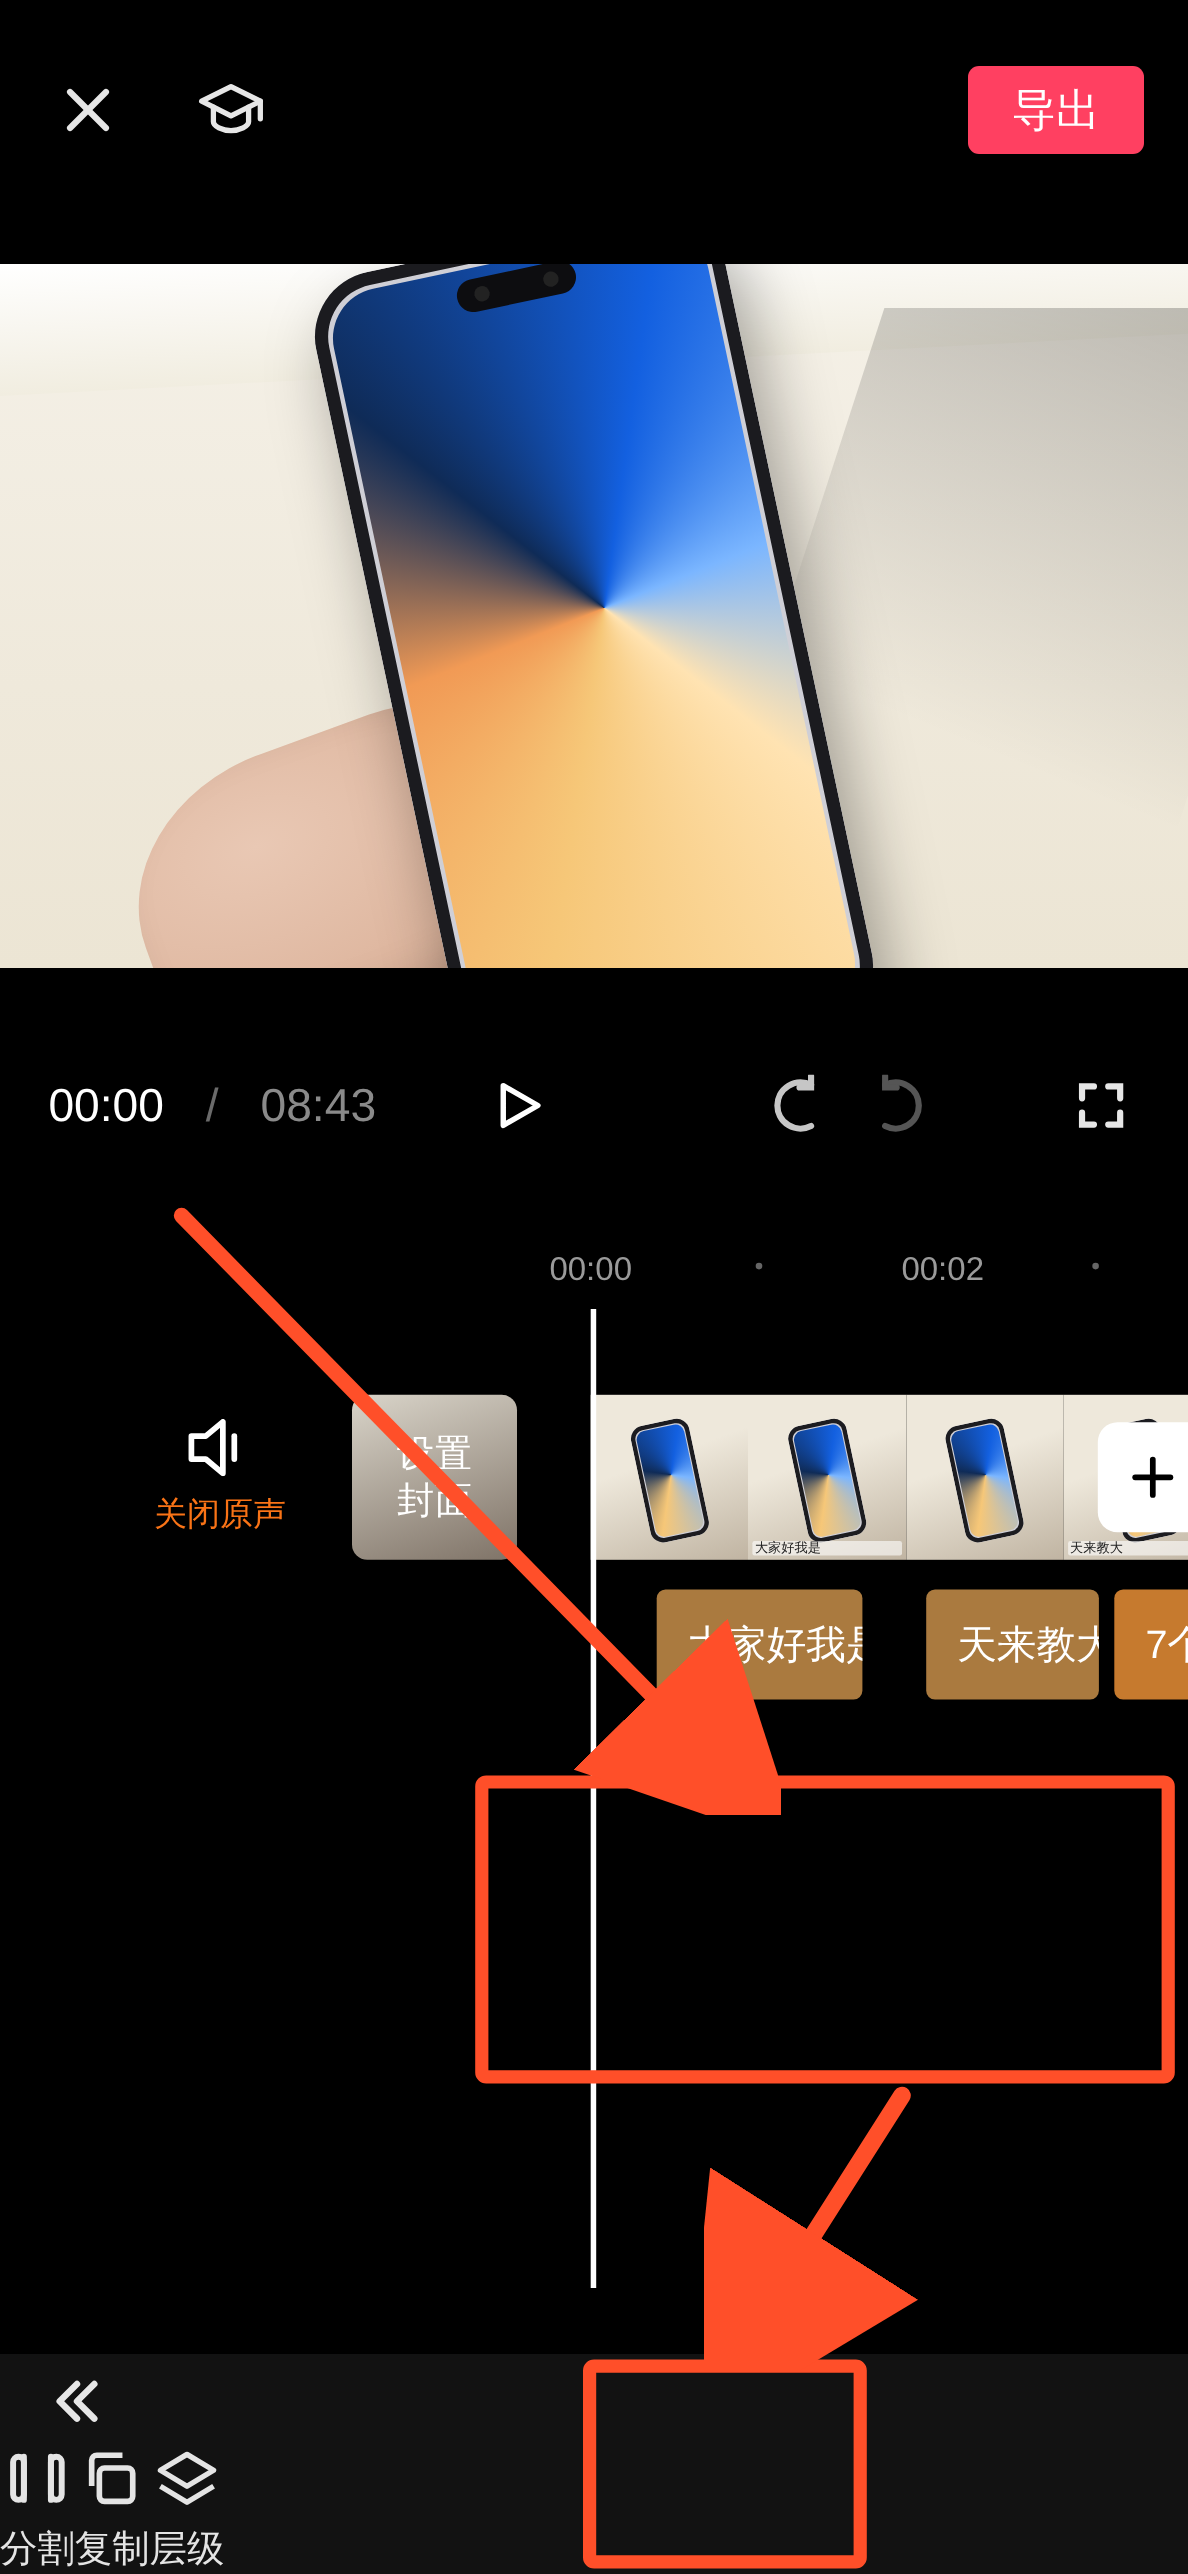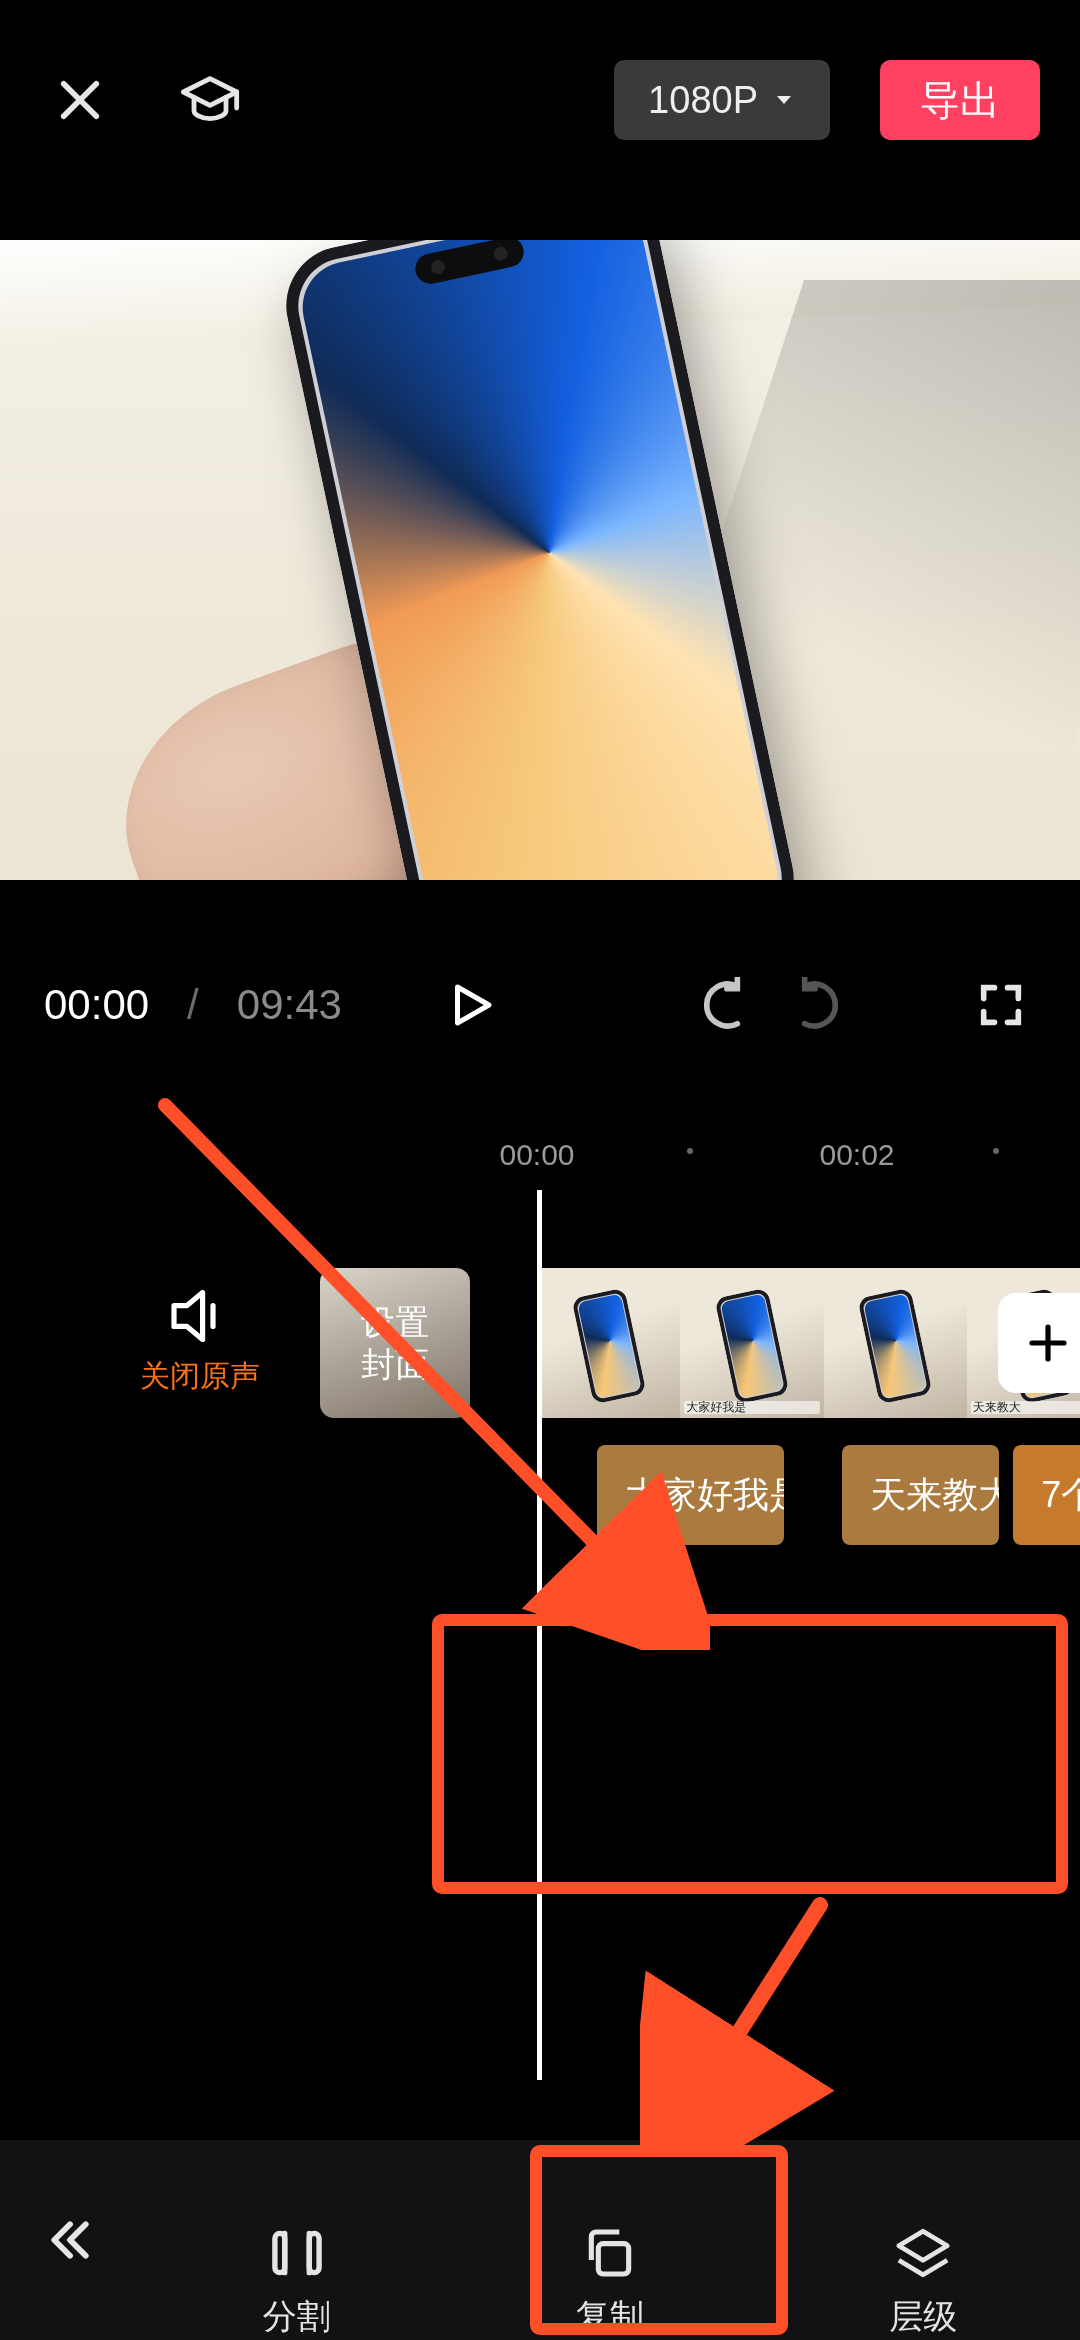--- a/index.html
+++ b/index.html
@@ -61,21 +61,21 @@
   .sub.plain { background:#aa7a3f; }
   .sub.orange { background:#c67a2e; }
 
   
   .anno-box1 { position:absolute; left:432px; top:1614px; width:636px; height:280px; border:12px solid #ff4f29; border-radius:10px; z-index:30; pointer-events:none;}
   .anno-box2 { position:absolute; left:530px; top:2145px; width:258px; height:190px; border:12px solid #ff4f29; border-radius:10px; z-index:30; pointer-events:none;}
   .arrow { position:absolute; z-index:31; pointer-events:none;}
   .arrow svg { display:block; }
 
   
-  .toolbar { position:absolute; left:0; right:0; bottom:0; height:200px; background:#121212; display:flex; align-items:flex-end; }
+  .toolbar { position:absolute; left:0; right:0; bottom:0; height:200px; background:#121212; display:flex; align-items:flex-start;flex-direction:column; }
   .collapse { width:140px; height:200px; display:flex; align-items:center; justify-content:center;}
   .tools { flex:1; display:flex; }
   .tool { flex:1; display:flex; flex-direction:column; align-items:center; justify-content:center; gap:14px; color:#e4e4e4; }
   .tool .tlabel { font-size:34px; }
   .tool svg { color:#e4e4e4; }
 
   svg { display:block; }
 </style>
 </head>
 <body>
@@ -90,46 +90,40 @@
         </svg>
     </div>
     <div class="icon-btn">
       <svg width="64" height="64" viewBox="0 0 24 24" fill="none" stroke="#e6e6e6" stroke-width="1.8" stroke-linejoin="round" stroke-linecap="round">
         <path d="M2 9 L12 4 L22 9 L12 14 Z"></path>
         <path d="M6 11 V16 C6 17.5 9 19 12 19 C15 19 18 17.5 18 16 V11"></path>
         <line x1="22" y1="9" x2="22" y2="15"></line>
       </svg>
     </div>
     <div class="spacer"></div>
-    <div class="res-select">
-      <span>1080P</span>
-      <svg width="24" height="24" viewBox="0 0 24 24" fill="#eee">
-          <path d="M5 8 L12 16 L19 8 Z"></path>
-        </svg>
-    </div>
     <div class="export-btn">
       <span>导出</span>
     </div>
   </div>
 
   <div class="preview-wrap">
     <div class="desk">
         <div class="shadow"></div>
       </div>
     <div class="hand"></div>
     <div class="phone">
         <div class="notch"></div>
         <div class="screen"></div>
       </div>
   </div>
 
   <div class="playbar">
     <span class="time-cur">00:00</span>
     <span class="time-sep">/</span>
-    <span class="time-tot">09:43</span>
+    <span class="time-tot">08:43</span>
     <div class="spacer"></div>
     <div class="pb-icon play">
       <svg width="54" height="54" viewBox="0 0 24 24" fill="none" stroke="currentColor" stroke-width="2.2" stroke-linejoin="round">
           <polygon points="6,4 20,12 6,20"></polygon>
         </svg>
     </div>
     <div style="width:120px"></div>
     <div class="pb-icon">
       <svg width="56" height="56" viewBox="0 0 24 24" fill="none" stroke="currentColor" stroke-width="2.4" stroke-linecap="round">
           <path d="M19 4 A9 9 0 1 0 19 20"></path>

